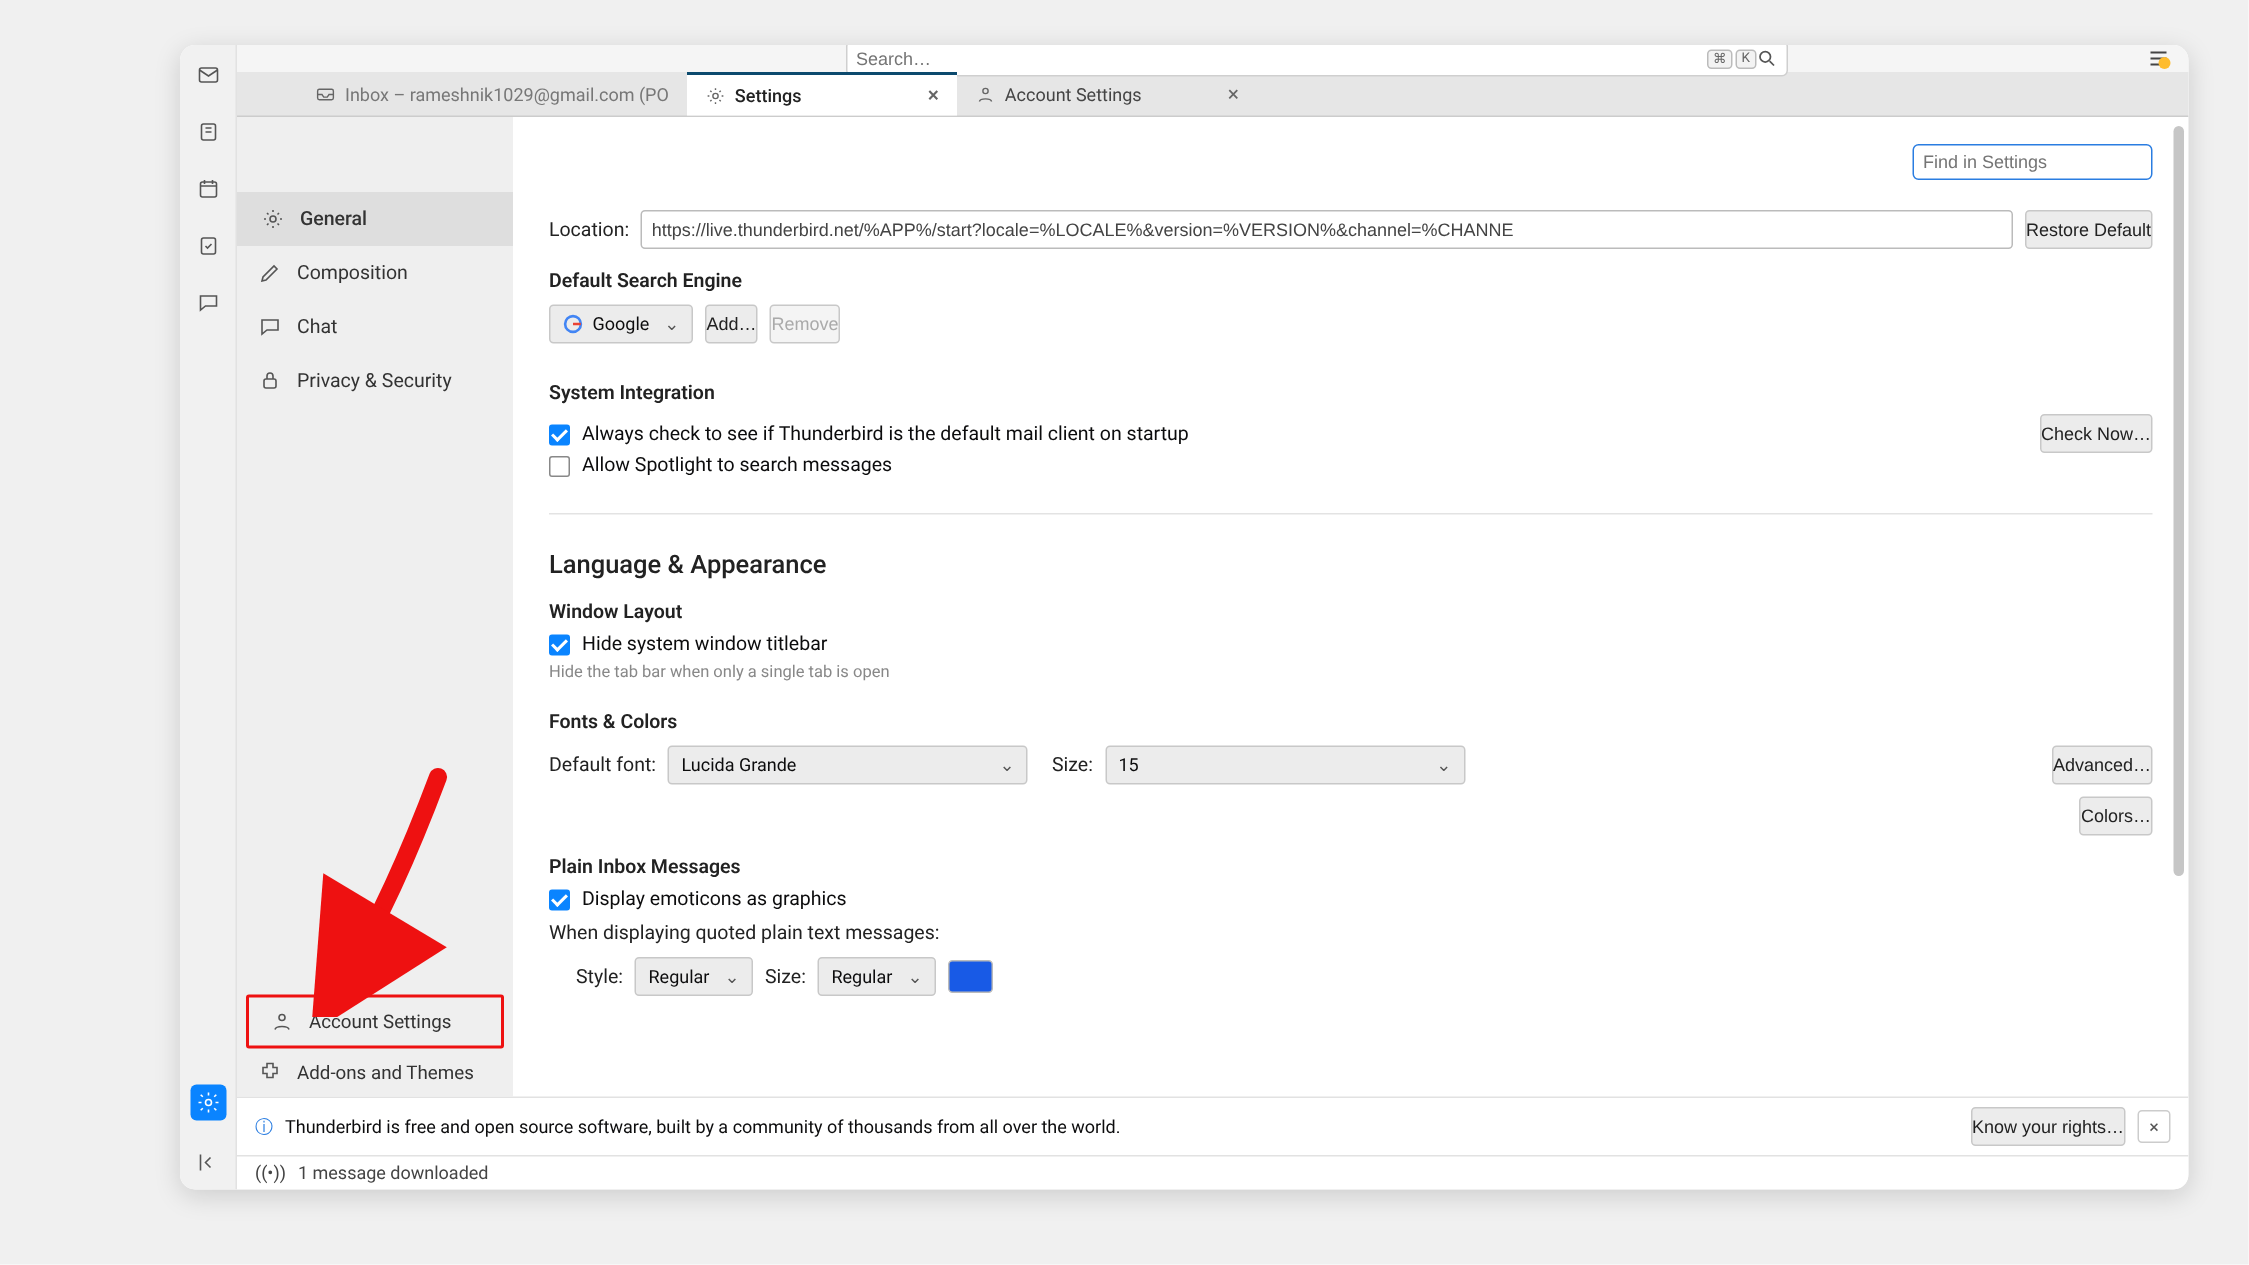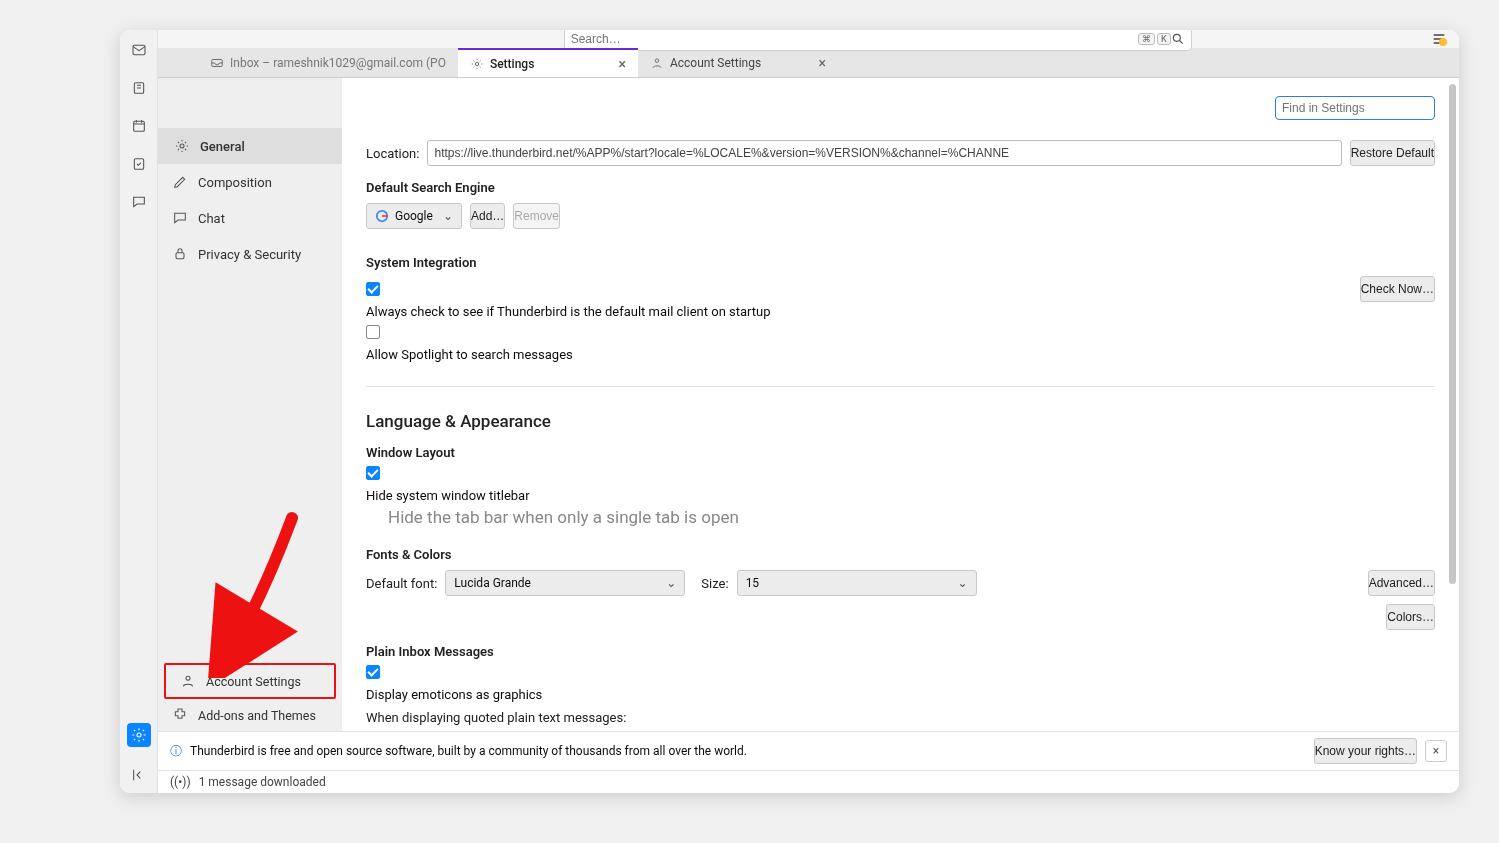--- a/index.html
+++ b/index.html
@@ -87,21 +87,21 @@
 .tab {
   display:flex; align-items:center; gap:6px;
   padding: 0 12px;
   font-size:12px;
   color:#444;
   position:relative;
   min-width: 180px;
 }
 .tab .t-ico { width:14px; height:14px; color:#666; display:flex; align-items:center; justify-content:center;}
 .tab .t-ico svg { width:14px; height:14px; stroke:currentColor; fill:none; stroke-width:1.6;}
-.tab.active { background:#fff; border-top:2px solid #6d28d9; color:#222; font-weight:500; }
+.tab.active { background:#fff; border-top:2px solid #0c4a6e; color:#222; font-weight:500; }
 .tab .close { margin-left:auto; color:#666; font-size:14px; line-height:1;}
 .tab.inbox { min-width:210px; color:#777;}
 .tab.acct { min-width:200px;}
 
 
 .body {
   flex:1; display:flex; min-height:0;
 }
 .sidebar {
   width: 184px;
@@ -173,26 +173,26 @@
   height:26px; padding:0 0; border:1px solid #c8c8c8; background:#ececec;
   border-radius:3px; font-size:12px; color:#222; display:inline-flex; align-items:center; gap:4px;
   cursor:pointer;
 }
 .btn.disabled { color:#aaa; background:#f4f4f4; cursor:default;}
 .dd { background:#ececec; border:1px solid #c8c8c8; border-radius:3px; height:26px;
   display:inline-flex; align-items:center; padding:0 8px; font-size:12px; gap:6px; cursor:pointer;}
 .dd .chev { margin-left:4px; color:#555;}
 .section-h2 { font-size:17px; font-weight:500; color:#222; margin: 24px 0 8px; }
 .subhead { font-size:13px; font-weight:600; color:#222; margin: 14px 0 6px; }
-.cbrow { display:flex; align-items:flex-start; gap:8px; margin:6px 0; font-size:13px;flex-direction:column;}
+.cbrow { display:flex; align-items:center; gap:8px; margin:6px 0; font-size:13px;}
 .cb { width:14px; height:14px; border:1.5px solid #0a84ff; border-radius:2px; background:#0a84ff; position:relative; display:inline-block;}
 .cb::after { content:""; position:absolute; left:3px; top:0px; width:4px; height:8px; border:solid #fff; border-width:0 2px 2px 0; transform:rotate(45deg);}
 .cb.unchecked { background:#fff; border-color:#888;}
 .cb.unchecked::after { display:none;}
-.hint { font-size:17px; color:#888; margin-left:22px; margin-top:-2px; margin-bottom:8px;}
+.hint { font-size:11px; color:#888; margin-top:-2px; margin-bottom:8px;}
 hr.sep { border:none; border-top:1px solid #e3e3e3; margin:18px 0;}
 .color-swatch { width:30px; height:22px; border:1px solid #bbb; border-radius:3px; background:#185ae6;}
 
 
 .footer {
   border-top:1px solid #e2e2e2;
   background:#fff;
   display:flex; align-items:center; padding:6px 12px; font-size:12px; gap:8px;
 }
 .footer .info-icon { color:#2a7de1; }

